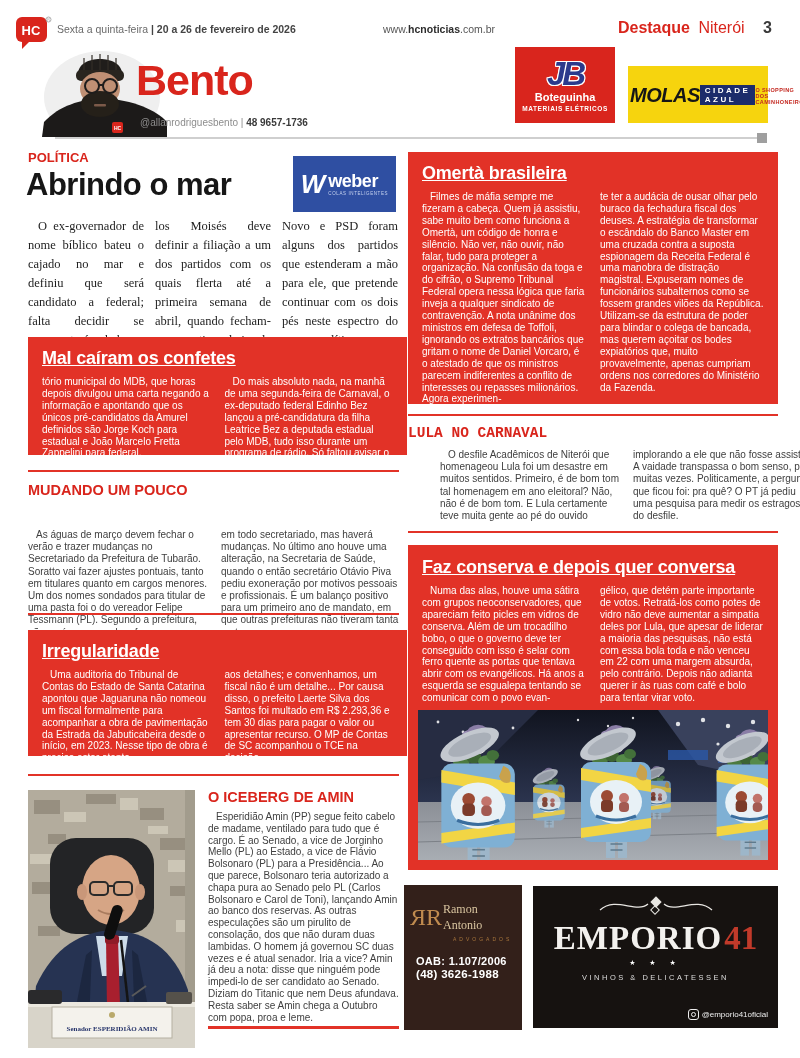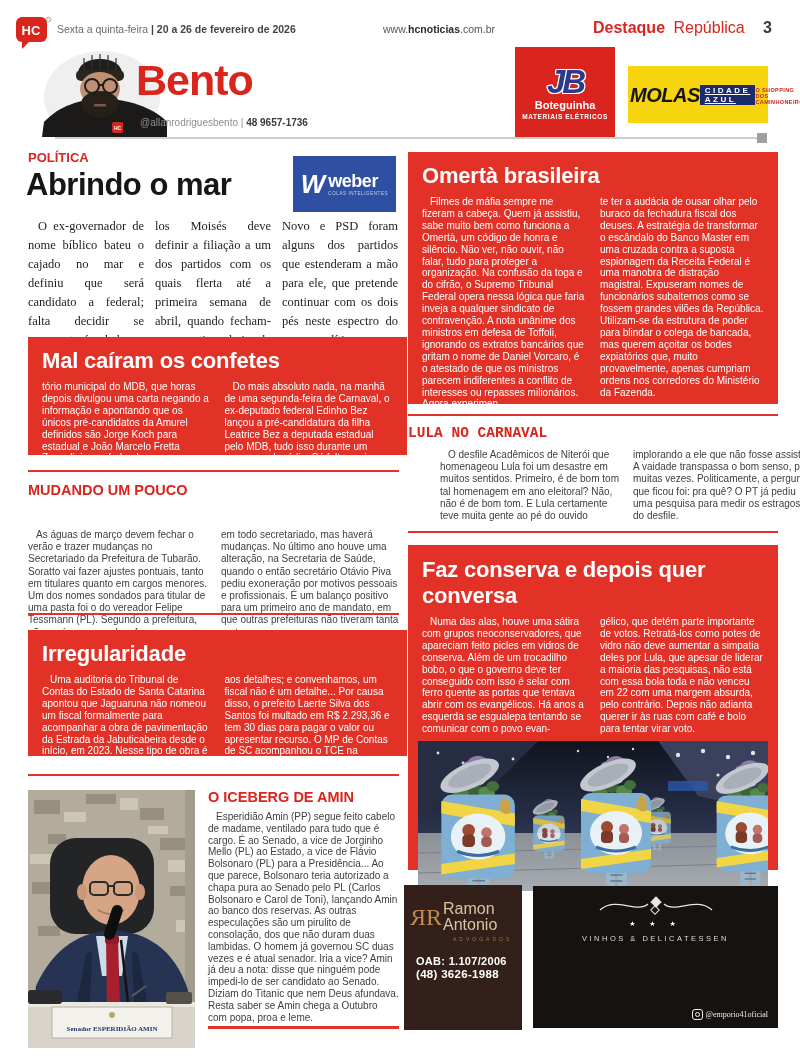--- a/index.html
+++ b/index.html
@@ -18,52 +18,52 @@
   .destaque .pg{color:#3a3a3a;font-weight:800;margin-left:14px;}
 
   .bento-name{left:136px;top:56px;font-size:43px;font-weight:800;color:#d9251c;letter-spacing:-1px;}
   .handle-line{left:140px;top:117px;font-size:10px;color:#8d8d8d;}
   .handle-line .ph{color:#3a3a3a;font-weight:700;}
 
   .divider{left:55px;top:137px;width:703px;height:2px;background:#cfcfcf;}
   .divider-handle{left:757px;top:133px;width:10px;height:10px;background:#9f9f9f;}
 
   
-  .jb-ad{left:515px;top:47px;width:100px;height:92px;background:#d9251d;
+  .jb-ad{left:515px;top:47px;width:100px;height:76px;background:#d9251d;
          display:flex;flex-direction:column;align-items:center;justify-content:center;text-align:center;}
   .jb-mono{font-size:33px;font-weight:800;font-style:italic;color:#2b3a8c;line-height:30px;letter-spacing:-3px;
            text-shadow:1px 0 #fff,-1px 0 #fff,0 1px #fff,0 -1px #fff,1px 1px #fff,-1px -1px #fff,1px -1px #fff,-1px 1px #fff;}
   .jb-name{font-size:11px;font-weight:800;color:#fff;margin-top:2px;}
   .jb-sub{font-size:6.5px;font-weight:700;color:#fff;letter-spacing:.6px;margin-top:2px;}
 
   .molas-ad{left:628px;top:66px;width:140px;height:57px;background:#f6d40e;
             display:flex;align-items:center;padding:0;box-sizing:border-box;}
   .molas-right{display:flex;flex-direction:row;align-items:flex-end;margin-left:2px;}
   .molas-name{font-size:20px;font-weight:900;font-style:italic;color:#161616;line-height:20px;letter-spacing:-.5px;}
-  .molas-strip{background:#1c2c6b;color:#fff;font-size:8px;font-weight:700;letter-spacing:2.5px;padding:1px 5px;margin-top:1px;text-decoration:underline;}
+  .molas-strip{background:#1c2c6b;color:#fff;font-size:8px;font-weight:700;letter-spacing:2.5px;padding:1px 5px;margin-top:1px;}
   .molas-sub{font-size:5.5px;font-weight:800;color:#c3271f;letter-spacing:.4px;margin-top:2px;}
 
   
   .kicker{left:28px;top:150px;font-size:13px;font-weight:800;color:#d9251c;}
   .headline{left:26px;top:167px;font-size:31px;font-weight:800;color:#161616;letter-spacing:-.5px;}
 
   .weber-ad{left:293px;top:156px;width:103px;height:56px;background:#2f4fa2;
             display:flex;align-items:center;justify-content:center;}
   .weber-w{font-size:26px;font-weight:800;font-style:italic;color:#fff;margin-right:3px;}
   .weber-stack{display:flex;flex-direction:column;line-height:1;}
   .weber-name{font-size:18px;font-weight:800;color:#fff;letter-spacing:-.5px;}
   .weber-tag{font-size:4.5px;color:#c6d2ee;letter-spacing:.6px;margin-top:2px;}
 
   .lead{left:28px;top:217px;width:370px;height:116px;display:flex;gap:11px;}
   .lead .col{flex:1;font-family:"Liberation Serif",serif;font-size:12.5px;line-height:19px;
              text-align:justify;color:#1d1d1d;}
   .lead .col.first{text-indent:10px;}
 
   .redbox{background:#e23227;color:#fff;padding:9px 14px;box-sizing:border-box;}
-  .redbox h2{margin:2px 0 7px 0;font-size:22px;font-weight:800;letter-spacing:-.2px;}
+  .redbox h2{margin:2px 0 7px 0;font-size:18px;font-weight:800;letter-spacing:-.2px;text-decoration:underline;}
   .box-cols{display:flex;gap:14px;}
   .box-cols .col{flex:1;font-size:10px;line-height:11.9px;}
   .box-cols .col.indent{text-indent:8px;}
 
   .box-confetes{left:28px;top:337px;width:379px;height:118px;}
   .box-irregularidade{left:28px;top:630px;width:379px;height:126px;}
   .box-omerta{left:408px;top:152px;width:370px;height:252px;}
   .box-conserva{left:408px;top:545px;width:370px;height:325px;padding:10px 10px;}
   .box-conserva h2{padding-left:4px;}
   .box-conserva .box-cols{padding:0 4px;}
@@ -91,33 +91,33 @@
   .amin-photo{left:28px;top:790px;width:167px;height:258px;overflow:hidden;}
   .carnival-photo{width:350px;height:150px;margin-top:6px;overflow:hidden;}
   .avatar{left:42px;top:42px;width:125px;height:95px;overflow:hidden;}
 
   
   .ramon-ad{left:404px;top:885px;width:118px;height:145px;background:#33201a;box-sizing:border-box;
             padding:16px 10px 10px 12px;color:#d9c5a0;}
   .ramon-row{display:flex;align-items:center;}
   .ramon-mono{font-family:"Liberation Serif",serif;font-size:24px;color:#c08b4f;line-height:20px;letter-spacing:-6px;margin-right:7px;}
   .ramon-mono .flip{display:inline-block;transform:scaleX(-1);}
-  .ramon-names{font-family:Liberation Sans, sans-serif;font-size:16px;line-height:16px;color:#d9c5a0;}
+  .ramon-names{font-family:Liberation Serif, serif;font-size:12px;line-height:16px;color:#d9c5a0;}
   .ramon-sub{font-size:5px;letter-spacing:3px;color:#a8763c;margin:3px 0 0 37px;}
   .ramon-oab{font-size:11px;font-weight:700;color:#fff;margin-top:13px;letter-spacing:.3px;}
   .ramon-phone{font-size:11.5px;font-weight:700;color:#fff;margin-top:1px;letter-spacing:.3px;}
 
   .emporio-ad{left:533px;top:886px;width:245px;height:142px;background:#161210;box-sizing:border-box;
               display:flex;flex-direction:column;align-items:center;padding-top:8px;position:absolute;}
   .emporio-name-row{display:flex;align-items:baseline;margin-top:2px;}
   .emporio-name{font-family:"Liberation Serif",serif;font-size:33px;font-weight:700;color:#f3f1ee;letter-spacing:1px;}
   .emporio-num{font-family:"Liberation Serif",serif;font-size:33px;font-weight:700;color:#c13a2a;margin-left:2px;}
   .emporio-stars{font-size:7px;color:#fff;letter-spacing:6px;margin-top:2px;}
   .emporio-tag{font-size:7.5px;color:#ddd;letter-spacing:2.5px;margin-top:6px;}
-  .emporio-insta{position:absolute;right:10px;bottom:8px;display:flex;align-items:center;font-size:8px;color:#eee;font-family:Liberation Serif, serif;}
+  .emporio-insta{position:absolute;right:10px;bottom:8px;display:flex;align-items:center;font-size:8px;color:#eee;}
   .ig-icon{width:9px;height:9px;border:1px solid #eee;border-radius:3px;margin-right:3px;position:relative;}
   .ig-icon::after{content:"";position:absolute;left:2px;top:2px;width:3px;height:3px;border:1px solid #eee;border-radius:50%;}
 </style>
 </head>
 <body>
 
 <svg class="abs" style="left:14px;top:15px" width="38" height="35" viewBox="0 0 38 35">
   <rect x="2" y="2" width="31" height="25" rx="6" fill="#d9251c"></rect>
   <polygon points="8,25 17,25 8,34" fill="#d9251c"></polygon>
   <text x="17" y="20" text-anchor="middle" font-family="Liberation Sans,sans-serif" font-size="13" font-weight="800" fill="#ffffff">HC</text>
@@ -129,21 +129,21 @@
   <span>Sexta a quinta-feira</span>
   <b>| 20 a 26 de fevereiro de 2026</b>
 </div>
 
 <div class="abs site">
   <span>www.</span><b>hcnoticias</b><span>.com.br</span>
 </div>
 
 <div class="abs destaque">
   <span class="d1">Destaque</span>
-  <span class="d2">República</span>
+  <span class="d2">Niterói</span>
   <span class="pg">3</span>
 </div>
 
 <div class="abs avatar">
   <svg width="125" height="95" viewBox="0 0 125 95">
     <ellipse cx="60" cy="55" rx="58" ry="46" fill="#efefef"></ellipse>
     <path d="M0,95 L2,80 C18,63 38,58 60,56 C92,58 114,68 125,80 L125,95 Z" fill="#1c1a19"></path>
     <path d="M36,32 C36,12 80,12 80,32 L80,38 L36,38 Z" fill="#201d1b"></path>
     <rect x="34" y="28" width="48" height="11" rx="5" fill="#29251f"></rect>
     <g stroke="#332e28" stroke-width="1.2">
@@ -405,19 +405,23 @@
   <div class="ramon-phone">(48) 3626-1988</div>
 </div>
 
 <div class="emporio-ad">
   <svg width="120" height="24" viewBox="0 0 120 24">
     <path d="M4,16 C20,2 40,20 52,10" fill="none" stroke="#e8e6e2" stroke-width="1.3"></path>
     <path d="M116,16 C100,2 80,20 68,10" fill="none" stroke="#e8e6e2" stroke-width="1.3"></path>
     <rect x="56" y="4" width="8" height="8" transform="rotate(45 60 8)" fill="#e8e6e2"></rect>
     <rect x="56" y="13" width="6" height="6" transform="rotate(45 59 16)" fill="none" stroke="#e8e6e2" stroke-width="1"></rect>
   </svg>
+  <div class="emporio-name-row">
+    <span class="emporio-name">EMPORIO</span>
+    <span class="emporio-num">41</span>
+  </div>
   <div class="emporio-stars">★ ★ ★</div>
   <div class="emporio-tag">VINHOS &amp; DELICATESSEN</div>
   <div class="emporio-insta">
     <span class="ig-icon"></span>
     <span>@emporio41oficial</span>
   </div>
 </div>
 
 </body></html>

